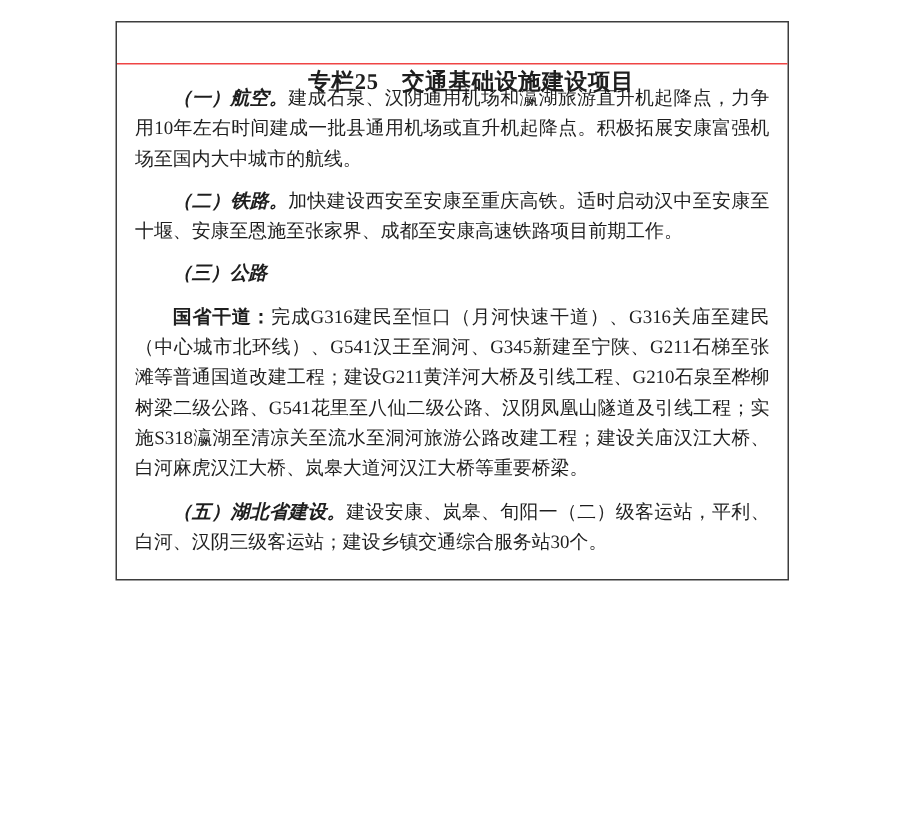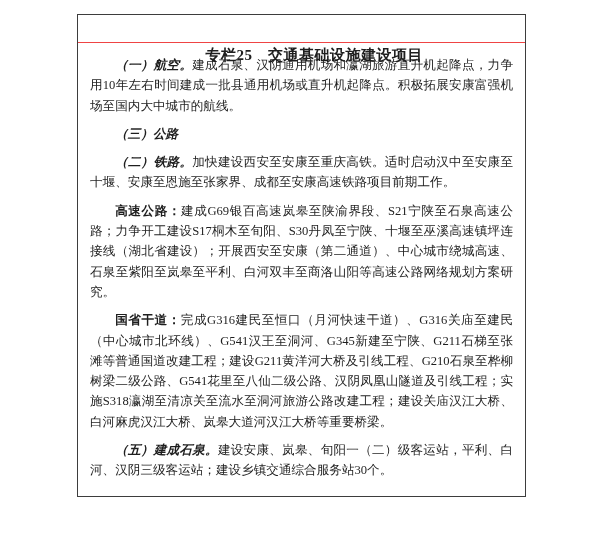--- a/index.html
+++ b/index.html
@@ -53,27 +53,26 @@
   <div class="panel">
 
     <div class="panel-title">
       <span>专栏25　交通基础设施建设项目</span>
     </div>
 
     <div class="panel-body">
 
       <p class="para"><span class="lead kai">（一）航空。</span><span>建成石泉、汉阴通用机场和瀛湖旅游直升机起降点，力争用10年左右时间建成一批县通用机场或直升机起降点。积极拓展安康富强机场至国内大中城市的航线。</span></p>
 
+      <p class="para"><span class="lead kai">（二）铁路。</span><span>加快建设西安至安康至重庆高铁。适时启动汉中至安康至十堰、安康至恩施至张家界、成都至安康高速铁路项目前期工作。</span></p>
+
       <p class="para"><span class="lead kai">（三）公路</span><span></span></p>
 
-      <p class="para"><span class="lead kai">（二）铁路。</span><span>加快建设西安至安康至重庆高铁。适时启动汉中至安康至十堰、安康至恩施至张家界、成都至安康高速铁路项目前期工作。</span></p>
-
-      <p class="para"><span class="lead">高速公路：</span><span>建成G69银百高速岚皋至陕渝界段、S21宁陕至石泉高速公路；力争开工建设S17桐木至旬阳、S30丹凤至宁陕、十堰至巫溪高速镇坪连接线（湖北省建设）；开展西安至安康（第二通道）、中心城市绕城高速、石泉至紫阳至岚皋至平利、白河双丰至商洛山阳等高速公路网络规划方案研究。</span></p>
 
       <p class="para"><span class="lead">国省干道：</span><span>完成G316建民至恒口（月河快速干道）、G316关庙至建民（中心城市北环线）、G541汉王至洞河、G345新建至宁陕、G211石梯至张滩等普通国道改建工程；建设G211黄洋河大桥及引线工程、G210石泉至桦柳树梁二级公路、G541花里至八仙二级公路、汉阴凤凰山隧道及引线工程；实施S318瀛湖至清凉关至流水至洞河旅游公路改建工程；建设关庙汉江大桥、白河麻虎汉江大桥、岚皋大道河汉江大桥等重要桥梁。</span></p>
 
 
 
-      <p class="para"><span class="lead kai">（五）建成石泉。</span><span>建设安康、岚皋、旬阳一（二）级客运站，平利、白河、汉阴三级客运站；建设乡镇交通综合服务站30个。</span></p>
+      <p class="para"><span class="lead kai">（五）湖北省建设。</span><span>建设安康、岚皋、旬阳一（二）级客运站，平利、白河、汉阴三级客运站；建设乡镇交通综合服务站30个。</span></p>
 
     </div>
   </div>
 </div>
 
 </body></html>

